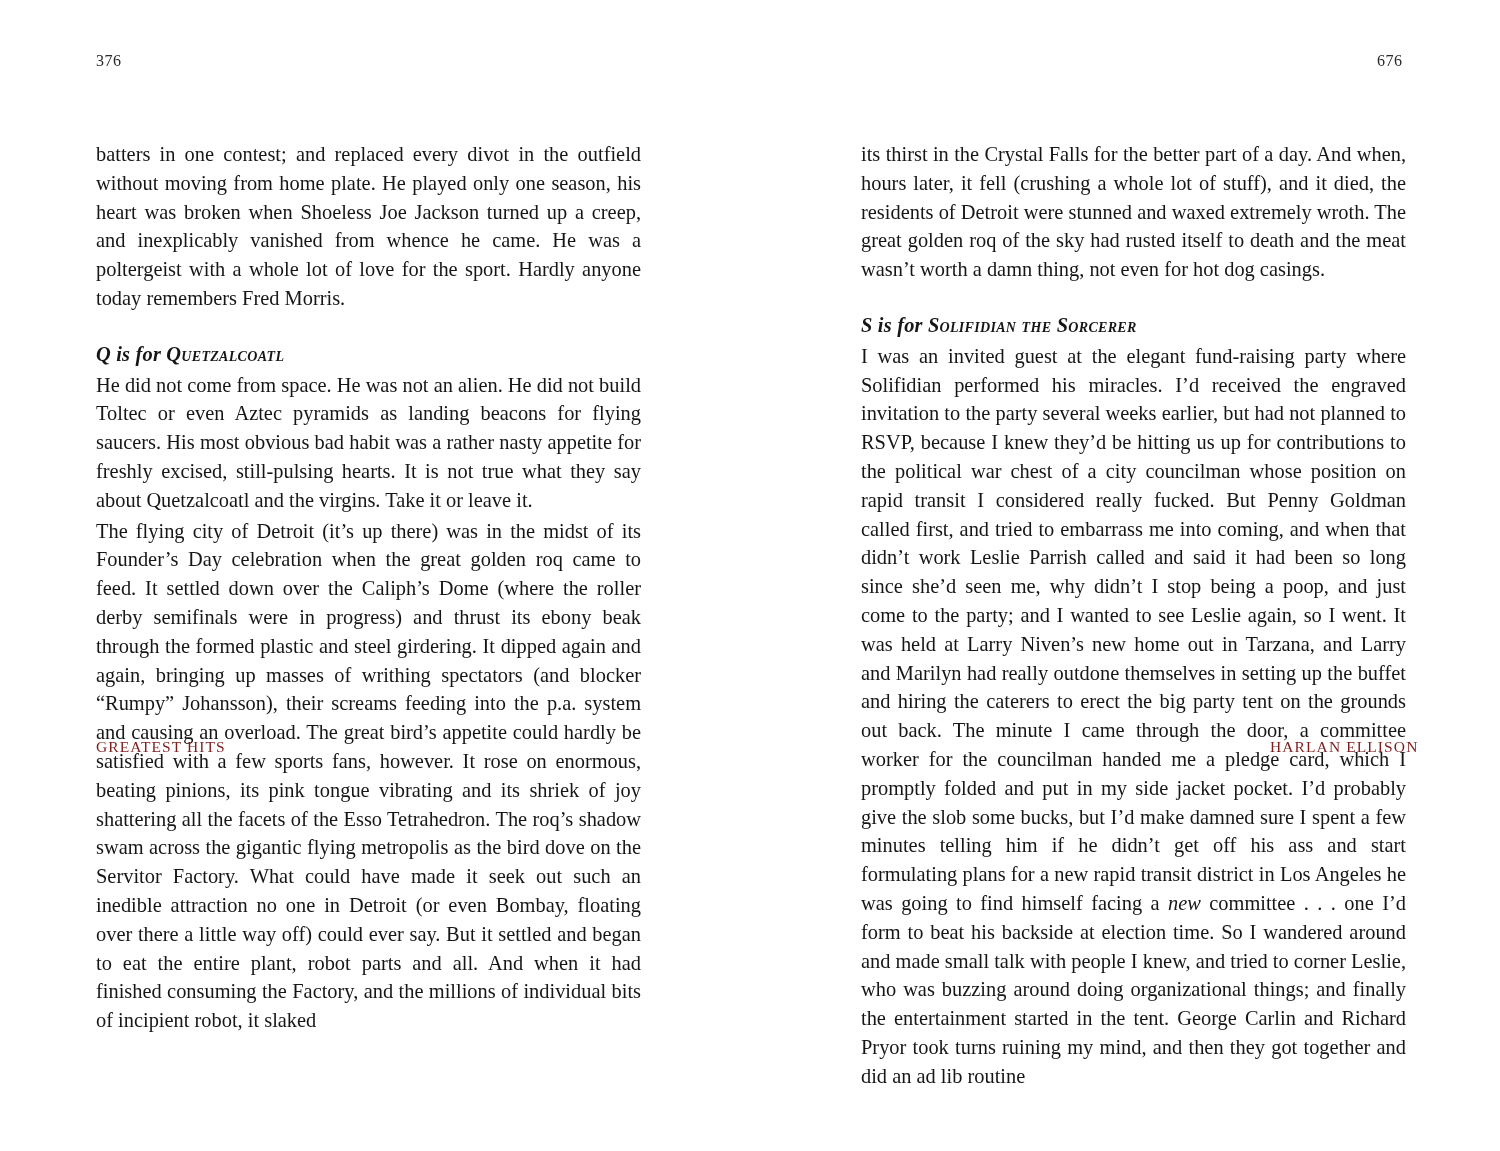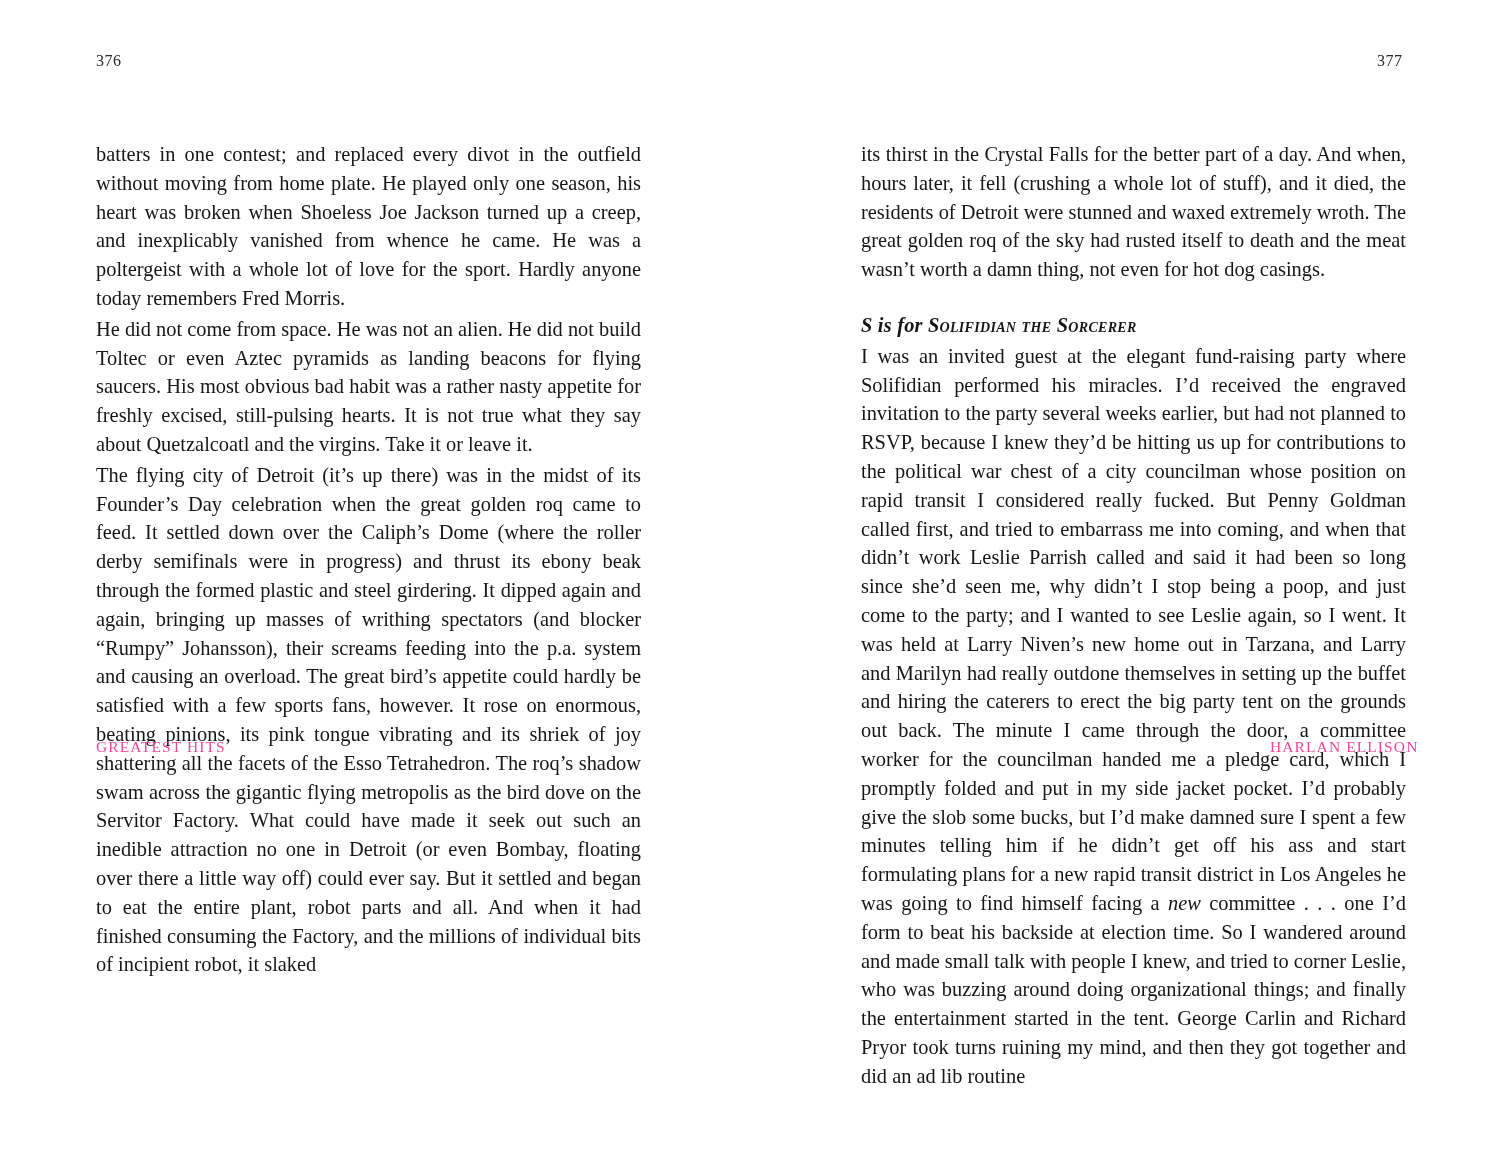--- a/index.html
+++ b/index.html
@@ -69,41 +69,42 @@
     font-weight: bold;
     letter-spacing: 0.3px;
   }
   .first-para { margin-top: 2px !important; }
 
   .running-foot {
     position: absolute;
     bottom: 58px;
     font-size: 15.5px;
     letter-spacing: 1.1px;
-    color: #ec4899;
+    color: #7f1d1d;
     font-family: "Liberation Serif", serif;
   }
   .foot-left  { left: 96px; }
   .foot-right { left: 1270px; }
 
   em { font-style: italic; }
 </style>
 </head>
 <body>
 
 <div class="page">
 
   <div class="folio folio-left">376</div>
-  <div class="folio folio-right">377</div>
+  <div class="folio folio-right">676</div>
 
   <div class="columns">
 
     <div class="col">
       <p>batters in one contest; and replaced every divot in the outfield without moving from home plate. He played only one season, his heart was broken when Shoeless Joe Jackson turned up a creep, and inexplicably vanished from whence he came. He was a poltergeist with a whole lot of love for the sport. Hardly anyone today remembers Fred Morris.</p>
 
+      <p class="entry-head"><span>Q is for </span><span class="sc">Quetzalcoatl</span></p>
       <p class="first-para">He did not come from space. He was not an alien. He did not build Toltec or even Aztec pyramids as landing beacons for flying saucers. His most obvious bad habit was a rather nasty appetite for freshly excised, still-pulsing hearts. It is not true what they say about Quetzalcoatl and the virgins. Take it or leave it.</p>
 
       <p class="first-para">The flying city of Detroit (it’s up there) was in the midst of its Founder’s Day celebration when the great golden roq came to feed. It settled down over the Caliph’s Dome (where the roller derby semifinals were in progress) and thrust its ebony beak through the formed plastic and steel girdering. It dipped again and again, bringing up masses of writhing spectators (and blocker “Rumpy” Johansson), their screams feeding into the p.a. system and causing an overload. The great bird’s appetite could hardly be satisfied with a few sports fans, however. It rose on enormous, beating pinions, its pink tongue vibrating and its shriek of joy shattering all the facets of the Esso Tetrahedron. The roq’s shadow swam across the gigantic flying metropolis as the bird dove on the Servitor Factory. What could have made it seek out such an inedible attraction no one in Detroit (or even Bombay, floating over there a little way off) could ever say. But it settled and began to eat the entire plant, robot parts and all. And when it had finished consuming the Factory, and the millions of individual bits of incipient robot, it slaked</p>
     </div>
 
     <div class="col">
       <p>its thirst in the Crystal Falls for the better part of a day. And when, hours later, it fell (crushing a whole lot of stuff), and it died, the residents of Detroit were stunned and waxed extremely wroth. The great golden roq of the sky had rusted itself to death and the meat wasn’t worth a damn thing, not even for hot dog casings.</p>
 
       <p class="entry-head"><span>S is for </span><span class="sc">Solifidian the Sorcerer</span></p>
       <p class="first-para"><span>I was an invited guest at the elegant fund-raising party where Solifidian performed his miracles. I’d received the engraved invitation to the party several weeks earlier, but had not planned to RSVP, because I knew they’d be hitting us up for contributions to the political war chest of a city councilman whose position on rapid transit I considered really fucked. But Penny Goldman called first, and tried to embarrass me into coming, and when that didn’t work Leslie Parrish called and said it had been so long since she’d seen me, why didn’t I stop being a poop, and just come to the party; and I wanted to see Leslie again, so I went. It was held at Larry Niven’s new home out in Tarzana, and Larry and Marilyn had really outdone themselves in setting up the buffet and hiring the caterers to erect the big party tent on the grounds out back. The minute I came through the door, a committee worker for the councilman handed me a pledge card, which I promptly folded and put in my side jacket pocket. I’d probably give the slob some bucks, but I’d make damned sure I spent a few minutes telling him if he didn’t get off his ass and start formulating plans for a new rapid transit district in Los Angeles he was going to find himself facing a </span><em>new</em><span> committee . . . one I’d form to beat his backside at election time. So I wandered around and made small talk with people I knew, and tried to corner Leslie, who was buzzing around doing organizational things; and finally the entertainment started in the tent. George Carlin and Richard Pryor took turns ruining my mind, and then they got together and did an ad lib routine</span></p>

